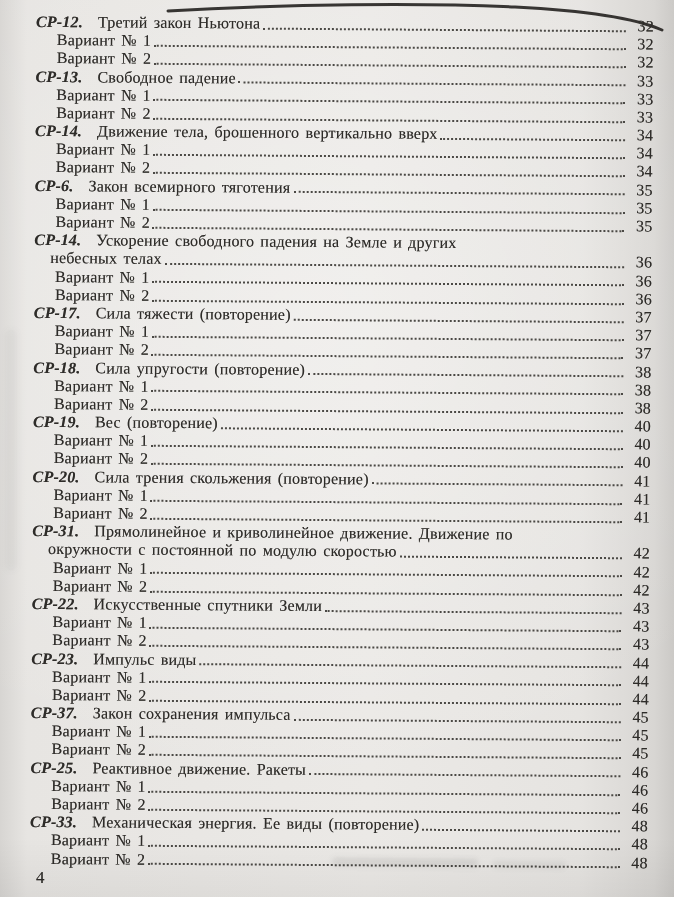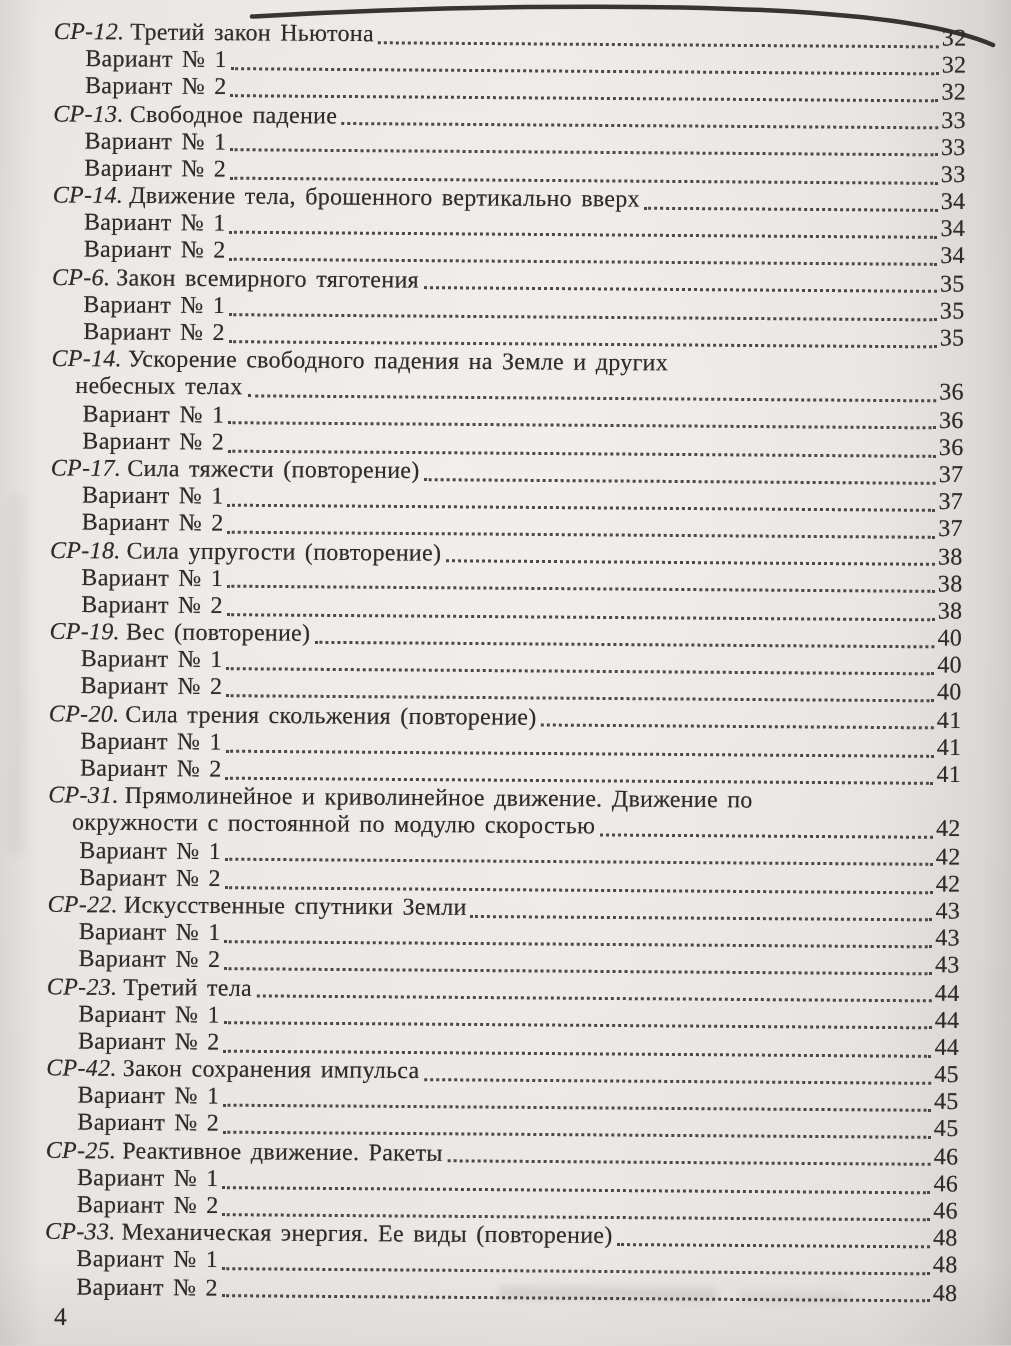--- a/index.html
+++ b/index.html
@@ -27,27 +27,27 @@
     color:#2e2c29;
     text-shadow:0 0 0.5px rgba(46,44,41,0.55);
     font-size:16px;letter-spacing:0.2px;word-spacing:2px;
   }
   .row{
     display:flex;align-items:flex-end;white-space:nowrap;
     height:18.2px;line-height:18.2px;
   }
   .row.variant{padding-left:21px;}
   .row.cont{padding-left:16px;}
-  .code{font-style:italic;margin-right:4px;}
+  .code{font-style:italic;margin-right:15px;font-weight:bold;}
   .leader{
     flex:1;min-width:12px;
     border-bottom:2px dotted #4b4945;
     margin:0 2px 3.5px 3px;
   }
-  .num{min-width:26px;text-align:left;}
+  .num{min-width:26px;text-align:right;}
   .pageno{
     position:absolute;left:36px;bottom:9px;
     font-size:17px;color:#2e2c29;text-shadow:0 0 0.5px rgba(46,44,41,0.5);
   }
   .smudge{position:absolute;background:rgba(60,58,55,0.10);filter:blur(2.5px);border-radius:4px;pointer-events:none;}
   .s1{left:332px;top:858px;width:146px;height:9px;transform:rotate(0.6deg);}
   .s2{left:492px;top:861px;width:74px;height:8px;transform:rotate(0.6deg);opacity:.7;}
   .s3{left:6px;top:330px;width:10px;height:240px;background:rgba(60,58,55,0.05);filter:blur(3px);}
 </style>
 </head>
@@ -238,36 +238,36 @@
           <span class="leader"></span>
           <span class="num">43</span>
         </div>
         <div class="row variant">
           <span class="title">Вариант № 2</span>
           <span class="leader"></span>
           <span class="num">43</span>
         </div>
         <div class="row entry">
           <span class="code">СР-23.</span>
-          <span class="title">Третий тела</span>
+          <span class="title">Импульс виды</span>
           <span class="leader"></span>
           <span class="num">44</span>
         </div>
         <div class="row variant">
           <span class="title">Вариант № 1</span>
           <span class="leader"></span>
           <span class="num">44</span>
         </div>
         <div class="row variant">
           <span class="title">Вариант № 2</span>
           <span class="leader"></span>
           <span class="num">44</span>
         </div>
         <div class="row entry">
-          <span class="code">СР-42.</span>
+          <span class="code">СР-37.</span>
           <span class="title">Закон сохранения импульса</span>
           <span class="leader"></span>
           <span class="num">45</span>
         </div>
         <div class="row variant">
           <span class="title">Вариант № 1</span>
           <span class="leader"></span>
           <span class="num">45</span>
         </div>
         <div class="row variant">

